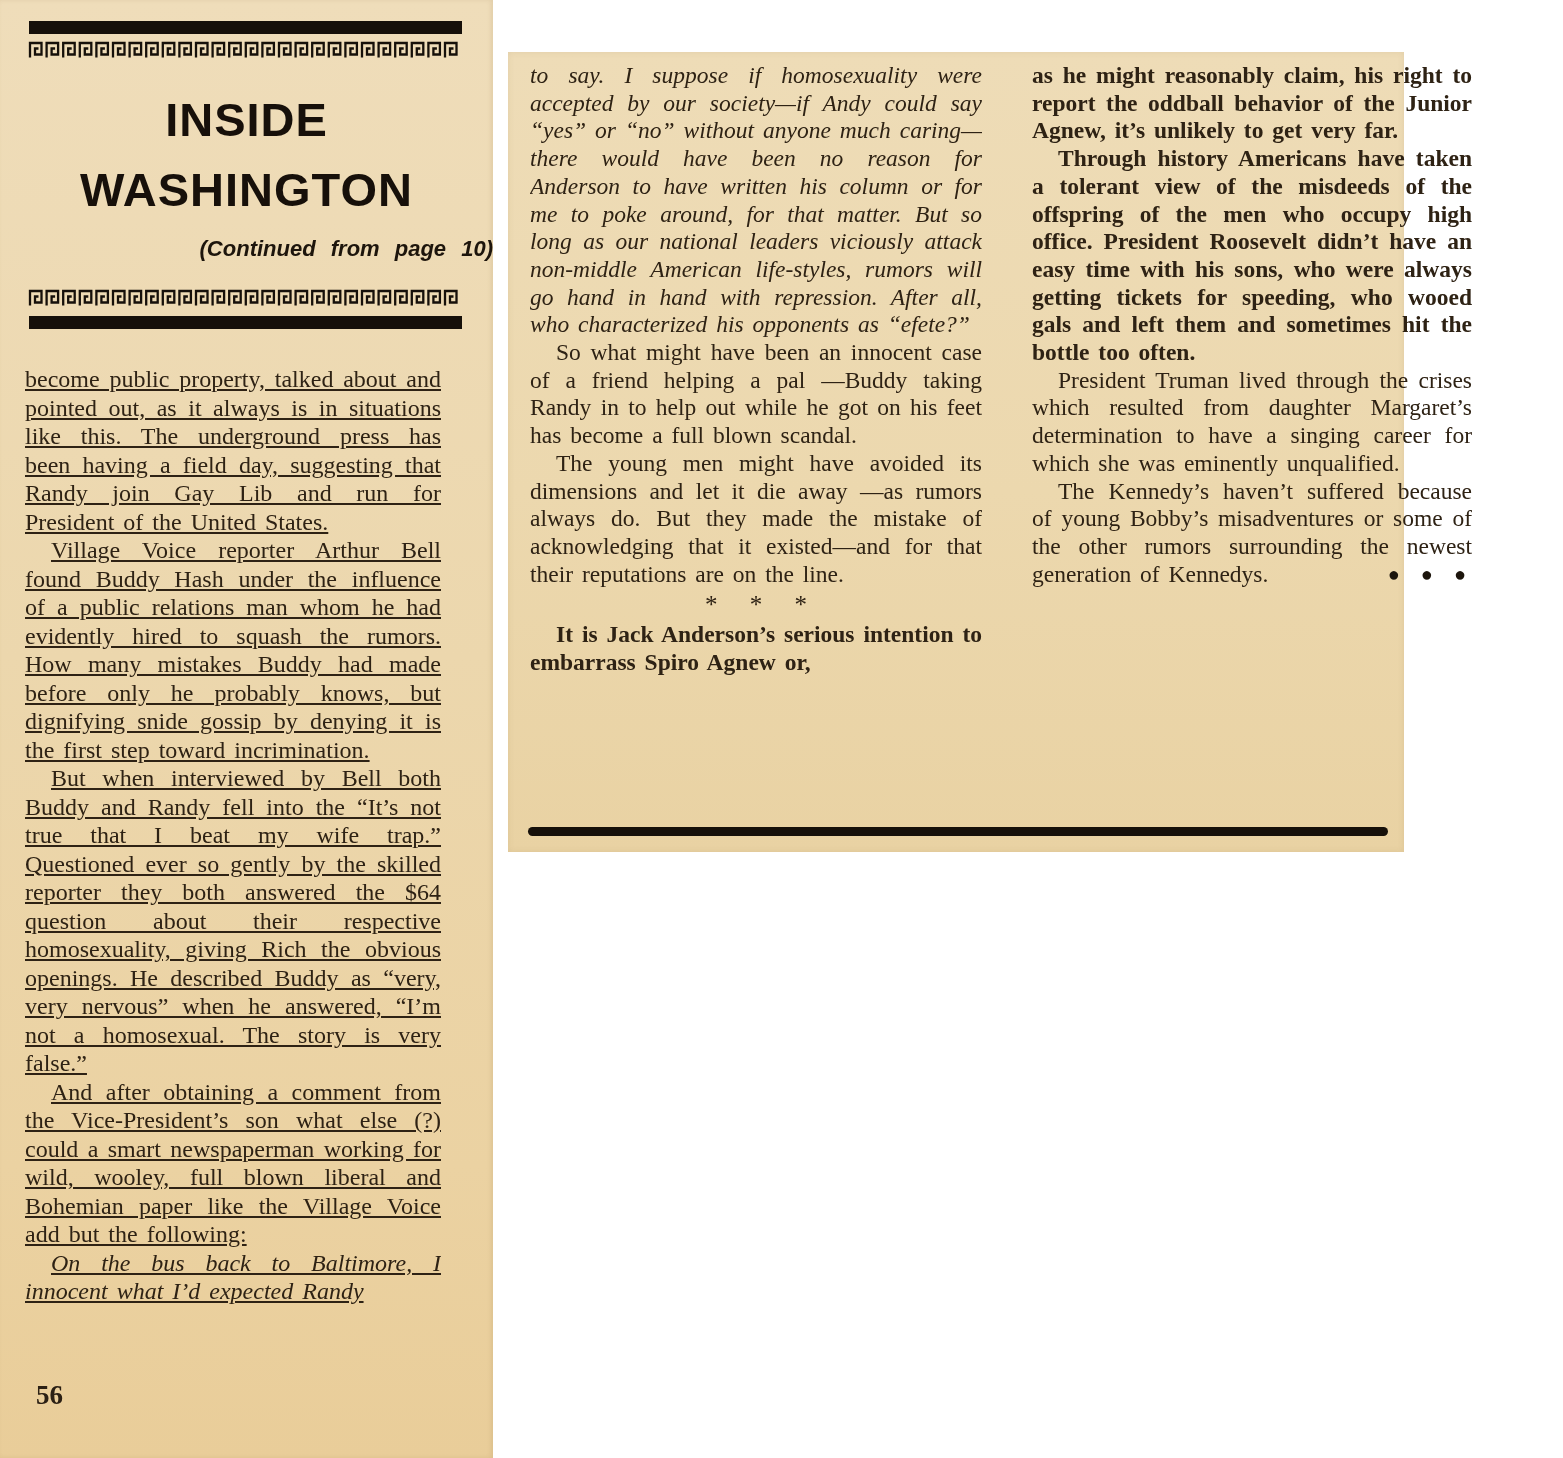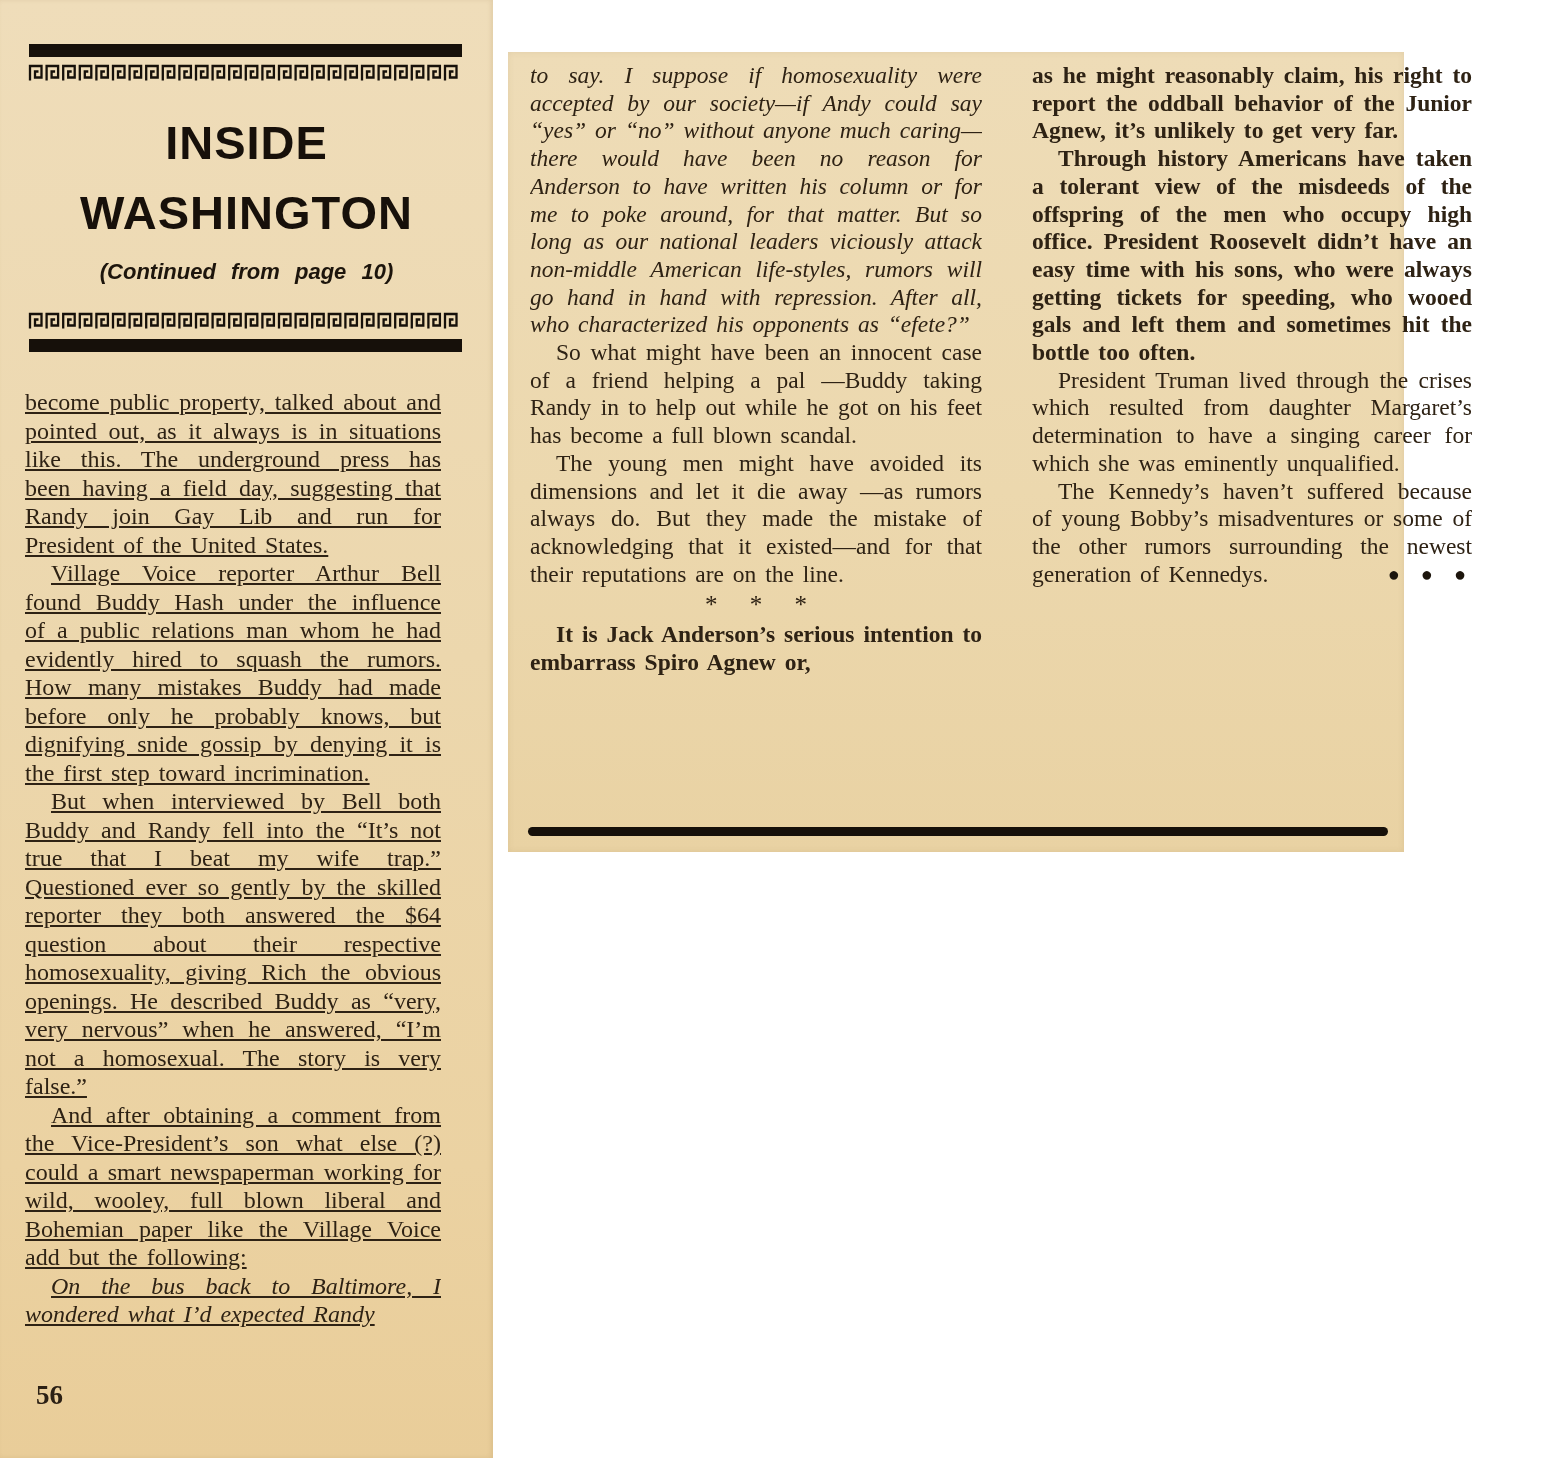--- a/index.html
+++ b/index.html
@@ -8,34 +8,34 @@
     background:#ffffff; overflow:hidden;
     font-family:"Liberation Serif", serif;
   }
 
   
   .left-strip {
     position:absolute; left:0; top:0; width:493px; height:1458px;
     background:linear-gradient(180deg,#efddba 0%, #ecd7ad 45%, #ebd2a2 80%, #e9cd99 100%);
     box-shadow:inset -2px 0 4px rgba(120,90,40,.12);
   }
-  .masthead { padding-top:44px; }
+  .masthead { padding-top:21px; }
   .bar {
     height:13px; margin:0 31px 0 29px; background:#16100a;
   }
   .bar.bottom { margin-top:9px; }
   .meander { margin:7px 0 0 28px; height:18px; overflow:hidden; white-space:nowrap; }
   .meander.second { margin-top:26px; }
   .title {
     margin:26px 0 0 0; text-align:center;
     font:700 47px/70px "Liberation Sans", sans-serif;
     letter-spacing:1px; color:#17100a;
   }
   .continued {
-    margin-top:10px; text-align:center;
+    margin-top:10px; text-align:right;
     font:italic 700 22px/28px "Liberation Sans", sans-serif;
     word-spacing:9px; color:#1d150c;
   }
   .body-text {
     margin:36px 52px 0 25px; height:1004px; overflow:hidden;
     font:400 24px/28.5px "Liberation Serif", serif;
     text-align:justify; color:#2e2214;text-decoration:underline;
   }
   .jp { margin:0; word-spacing:3px; }
   .ind { text-indent:26px; }
@@ -143,21 +143,21 @@
             <path d="M417.00000000000006 16.5 V2 H428.50000000000006 V13.5 H422.00000000000006 V7.5 H425.50000000000006" fill="none" stroke="#16100a" stroke-width="2.3"></path>
           </svg></div>
       <div class="bar bottom"></div>
     </div>
 
     <div class="body-text">
       <p class="jp">become public property, talked about and pointed out, as it always is in situations like this. The underground press has been having a field day, suggesting that Randy join Gay Lib and run for President of the United States.</p>
       <p class="jp ind">Village Voice reporter Arthur Bell found Buddy Hash under the influence of a public relations man whom he had evidently hired to squash the rumors. How many mistakes Buddy had made before only he probably knows, but dignifying snide gossip by denying it is the first step toward incrimination.</p>
       <p class="jp ind">But when interviewed by Bell both Buddy and Randy fell into the “It’s not true that I beat my wife trap.” Questioned ever so gently by the skilled reporter they both answered the $64 question about their respective homosexuality, giving Rich the obvious openings. He described Buddy as “very, very nervous” when he answered, “I’m not a homosexual. The story is very false.”</p>
       <p class="jp ind">And after obtaining a comment from the Vice-President’s son what else (?) could a smart newspaperman working for wild, wooley, full blown liberal and Bohemian paper like the Village Voice add but the following:</p>
-      <p class="jp ind italic">On the bus back to Baltimore, I wondered what I’d expected Randy</p>
+      <p class="jp ind italic">On the bus back to Baltimore, I innocent what I’d expected Randy</p>
     </div>
 
     <div class="page-num">56</div>
   </aside>
 
   <section class="top-block">
     <div class="col col-mid">
       <p class="jp italic">to say. I suppose if homosexuality were accepted by our society—if Andy could say “yes” or “no” without anyone much caring—there would have been no reason for Anderson to have written his column or for me to poke around, for that matter. But so long as our national leaders viciously attack non-middle American life-styles, rumors will go hand in hand with repression. After all, who characterized his opponents as “efete?”</p>
       <p class="jp ind">So what might have been an innocent case of a friend helping a pal —Buddy taking Randy in to help out while he got on his feet has become a full blown scandal.</p>
       <p class="jp ind">The young men might have avoided its dimensions and let it die away —as rumors always do. But they made the mistake of acknowledging that it existed—and for that their reputations are on the line.</p>

